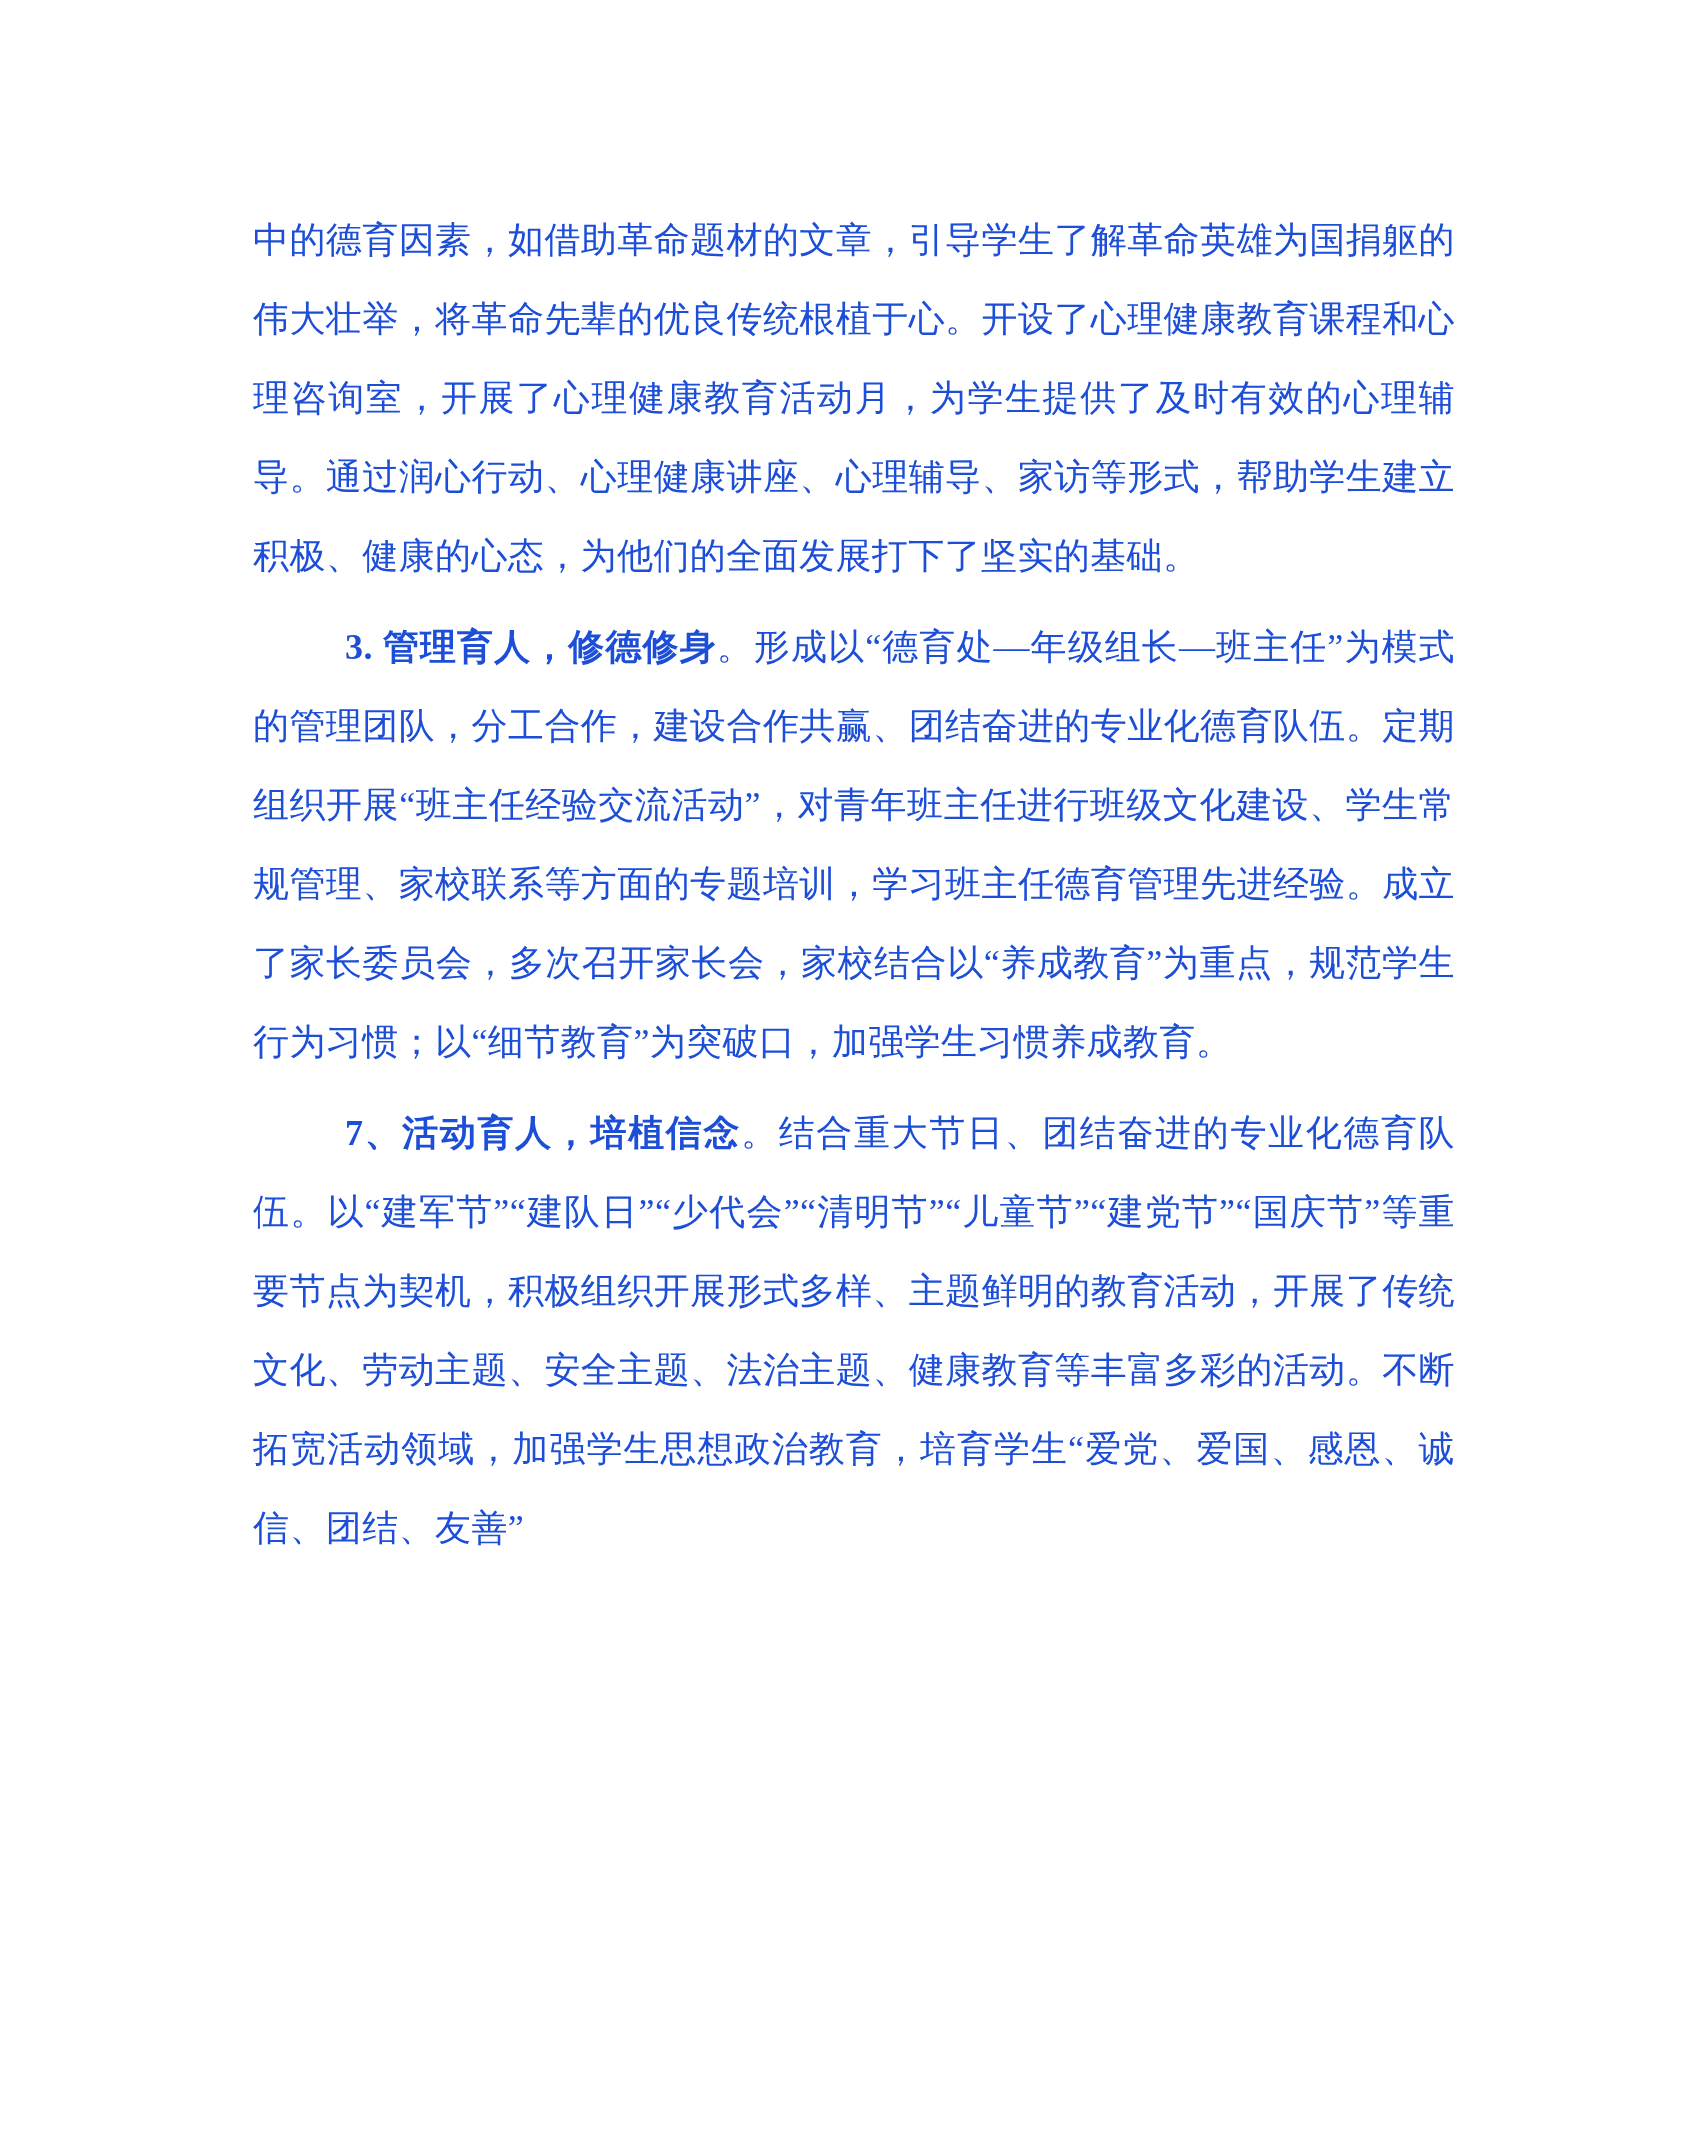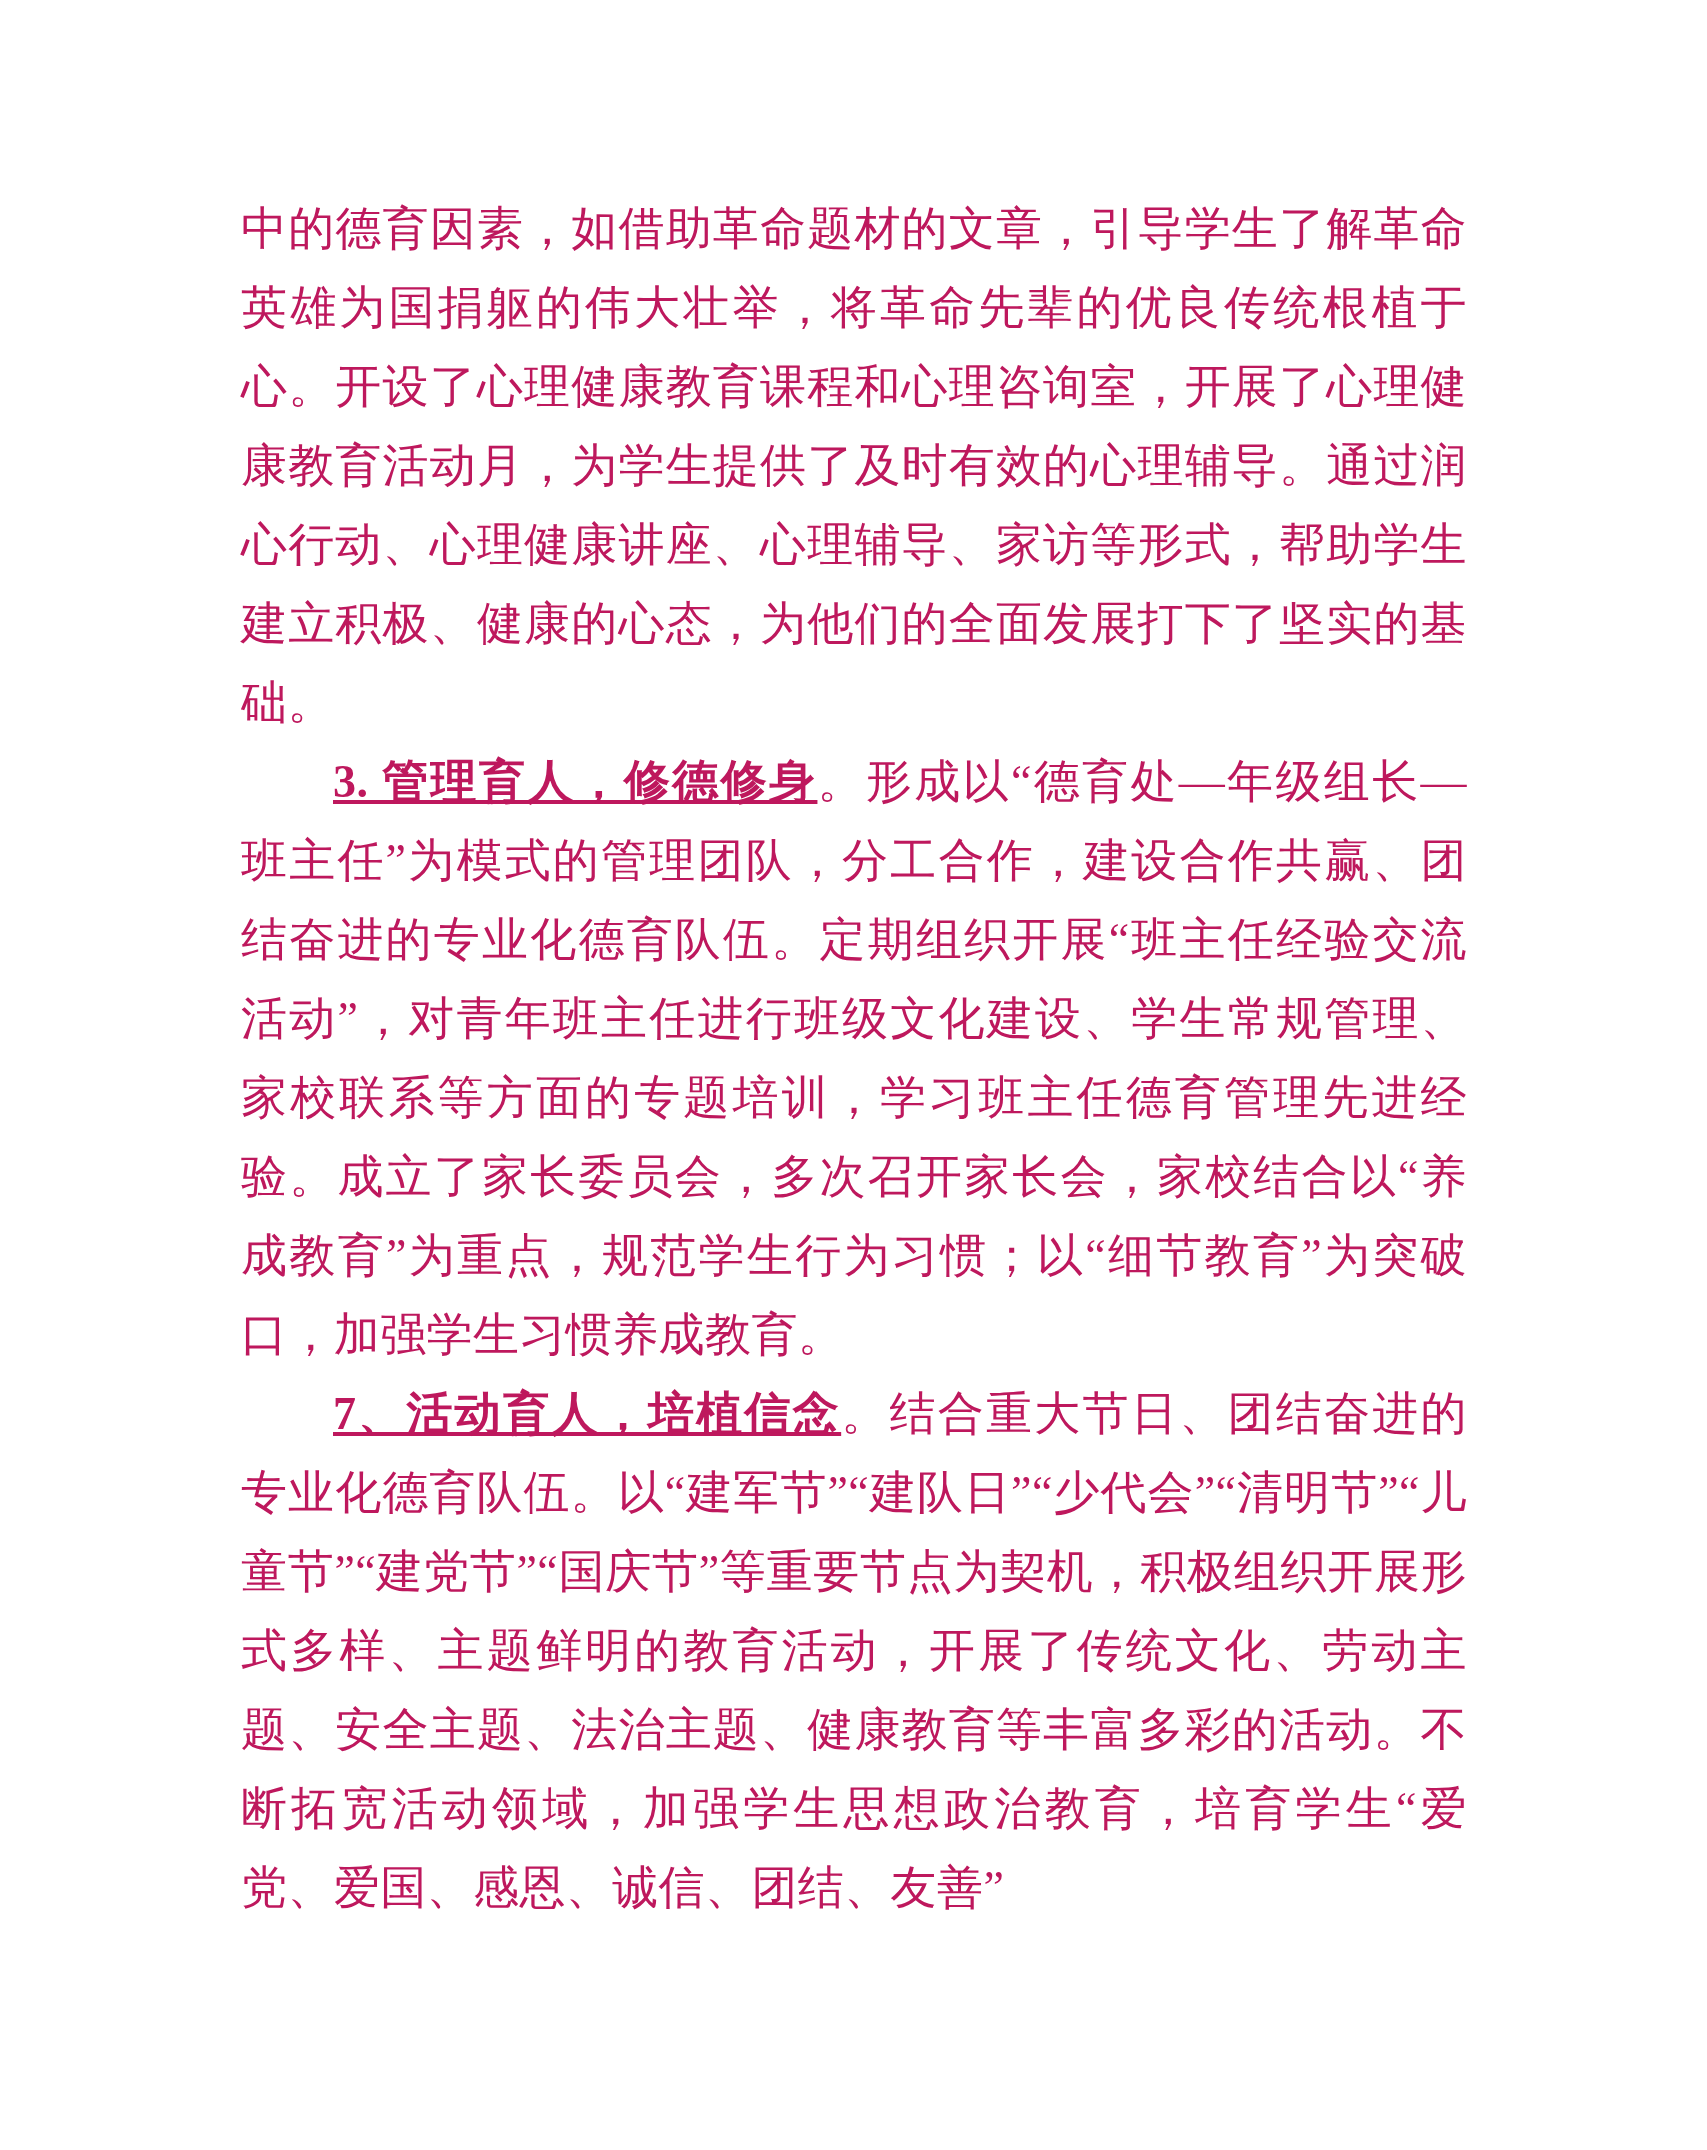--- a/index.html
+++ b/index.html
@@ -19,34 +19,33 @@
     box-sizing: border-box;
     overflow: hidden;
   }
   .content {
     position: absolute;
     left: 241px;
     top: 189px;
     width: 1226px;
   }
   .para {
-    font-size: 46px;
+    font-size: 36px;
     line-height: 79px;
     text-align: justify;
     text-justify: inter-ideograph;
     letter-spacing: 0.4px;
-    margin: 0;
-    color: #be185d;
+    margin: 12px;
+    color: #1d4ed8;
   }
   .indent {
     text-indent: 92px;
   }
   .bold {
     font-weight: bold;
-    text-decoration: underline;
   }
 </style>
 </head>
 <body>
 
 <div class="page">
 
   <div class="content">
 
     <p class="para">

